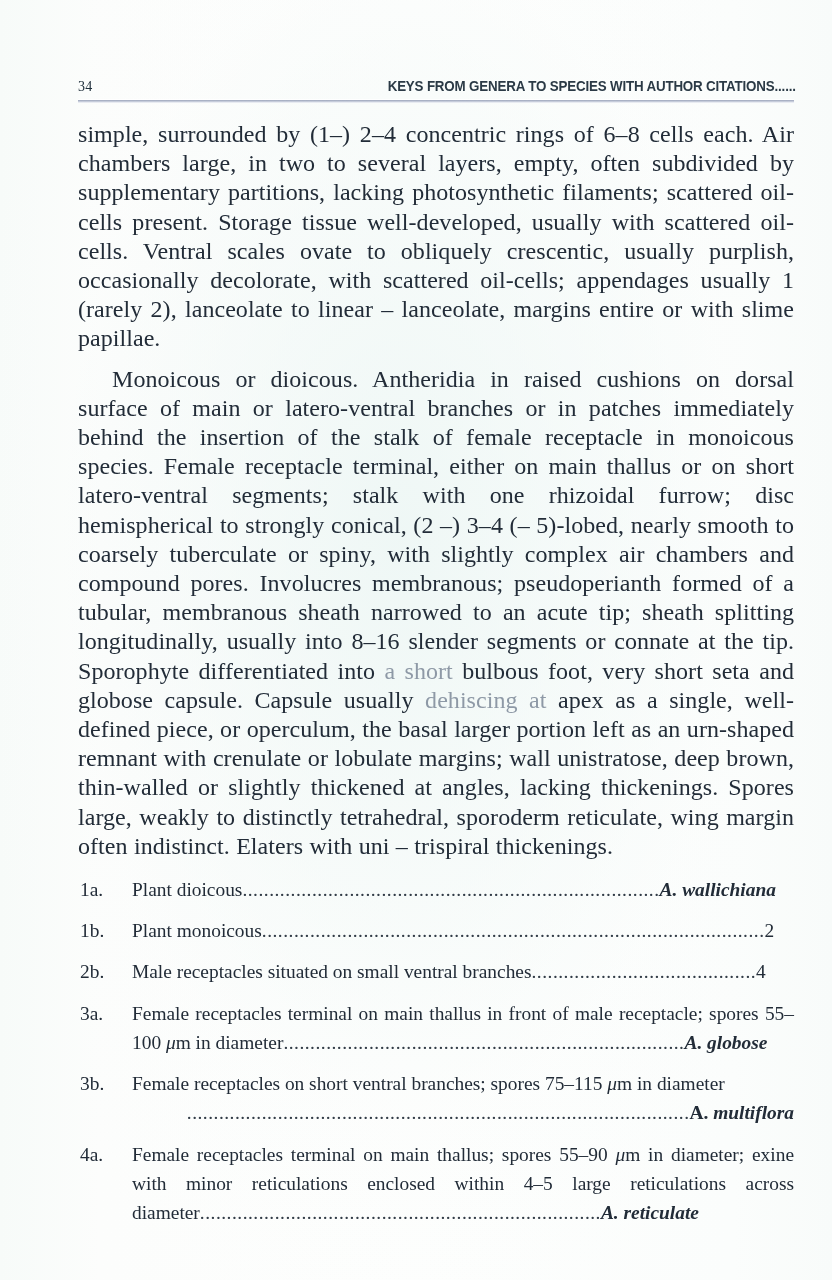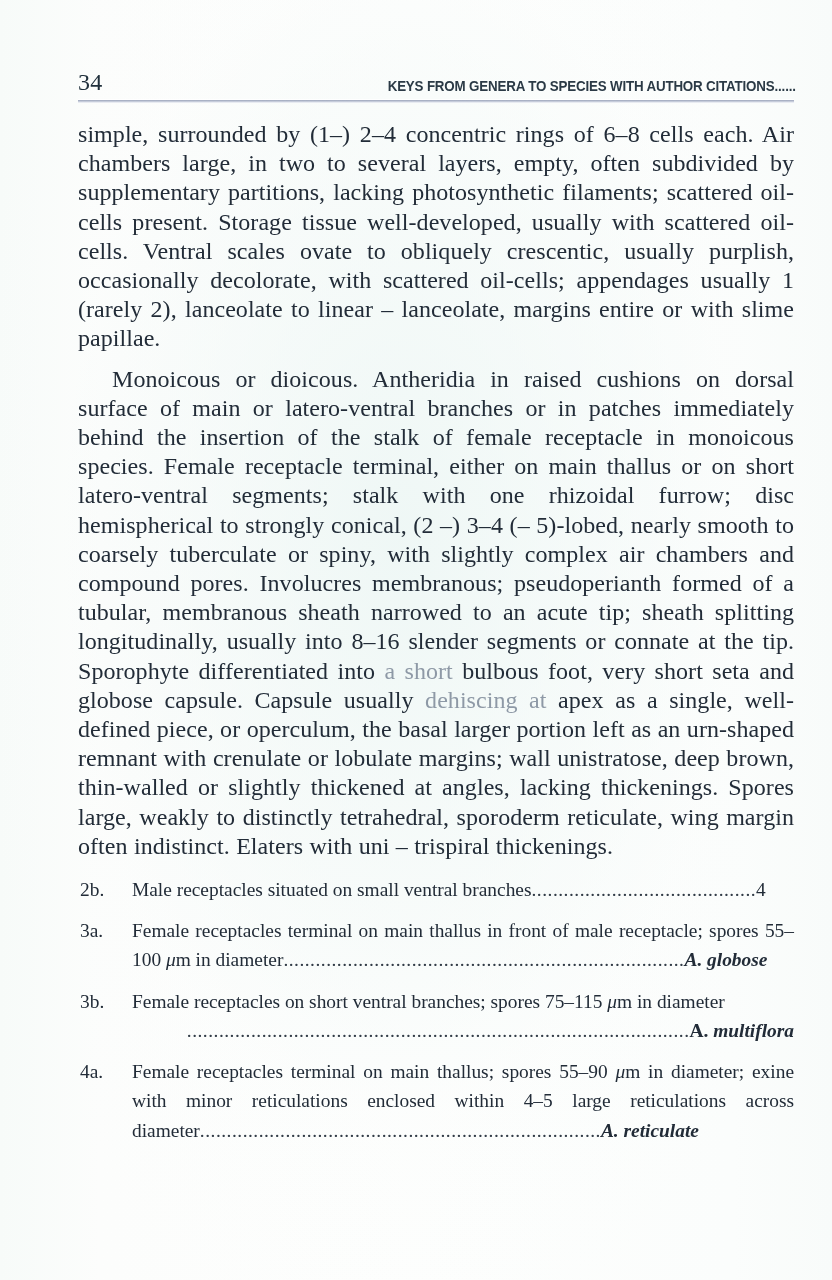--- a/index.html
+++ b/index.html
@@ -36,21 +36,21 @@
   
   .header-row {
     position: relative;
     height: 30px;
     margin-top: 64px;
     display: flex;
     align-items: flex-end;
   }
   .folio {
     font-family: "Liberation Serif", "DejaVu Serif", serif;
-    font-size: 24px;
+    font-size: 14px;
     color: #20303c;
     line-height: 1;
     letter-spacing: 0.2px;
   }
   .running-title {
     position: absolute;
     right: -2px;
     bottom: 0;
     font-family: "Liberation Sans", "DejaVu Sans", sans-serif;
     font-size: 15.2px;
@@ -150,21 +150,29 @@
     </div>
     <div class="header-rule"></div>
 
     <p class="body p-first">simple, surrounded by (1–) 2–4 concentric rings of 6–8 cells each. Air chambers large, in two to several layers, empty, often subdivided by supplementary partitions, lacking photosynthetic filaments; scattered oil-cells present. Storage tissue well-developed, usually with scattered oil-cells. Ventral scales ovate to obliquely crescentic, usually purplish, occasionally decolorate, with scattered oil-cells; appendages usually 1 (rarely 2), lanceolate to linear – lanceolate, margins entire or with slime papillae.</p>
 
     <p class="body p-indent"><span>Monoicous or dioicous. Antheridia in raised cushions on dorsal surface of main or latero-ventral branches or in patches immediately behind the insertion of the stalk of female receptacle in monoicous species. Female receptacle terminal, either on main thallus or on short latero-ventral segments; stalk with one rhizoidal furrow; disc hemispherical to strongly conical, (2 –) 3–4 (– 5)-lobed, nearly smooth to coarsely tuberculate or spiny, with slightly complex air chambers and compound pores. Involucres membranous; pseudoperianth formed of a tubular, membranous sheath narrowed to an acute tip; sheath splitting longitudinally, usually into 8–16 slender segments or connate at the tip. Sporophyte differentiated into </span><span class="faded">a short</span><span> bulbous foot, very short seta and globose capsule. Capsule usually </span><span class="faded">dehiscing at</span><span> apex as a single, well-defined piece, or operculum, the basal larger portion left as an urn-shaped remnant with crenulate or lobulate margins; wall unistratose, deep brown, thin-walled or slightly thickened at angles, lacking thickenings. Spores large, weakly to distinctly tetrahedral, sporoderm reticulate, wing margin often indistinct. Elaters with uni – trispiral thickenings.</span></p>
 
 
     <div class="key">
 
+      <div class="key-entry">
+        <span class="key-num">1a.</span>
+        <span class="key-text"><span>Plant dioicous</span><span class="leader">..............................................................................</span><span class="sp">A. wallichiana</span></span>
+      </div>
 
+      <div class="key-entry">
+        <span class="key-num">1b.</span>
+        <span class="key-text"><span>Plant monoicous</span><span class="leader">..............................................................................................</span><span>2</span></span>
+      </div>
 
 
       <div class="key-entry">
         <span class="key-num">2b.</span>
         <span class="key-text"><span>Male receptacles situated on small ventral branches</span><span class="leader">..........................................</span><span>4</span></span>
       </div>
 
       <div class="key-entry">
         <span class="key-num">3a.</span>
         <span class="key-text"><span>Female receptacles terminal on main thallus in front of male receptacle; spores 55–100 </span><span class="mu">μ</span><span>m in diameter</span><span class="leader">...........................................................................</span><span class="sp">A. globose</span></span>

